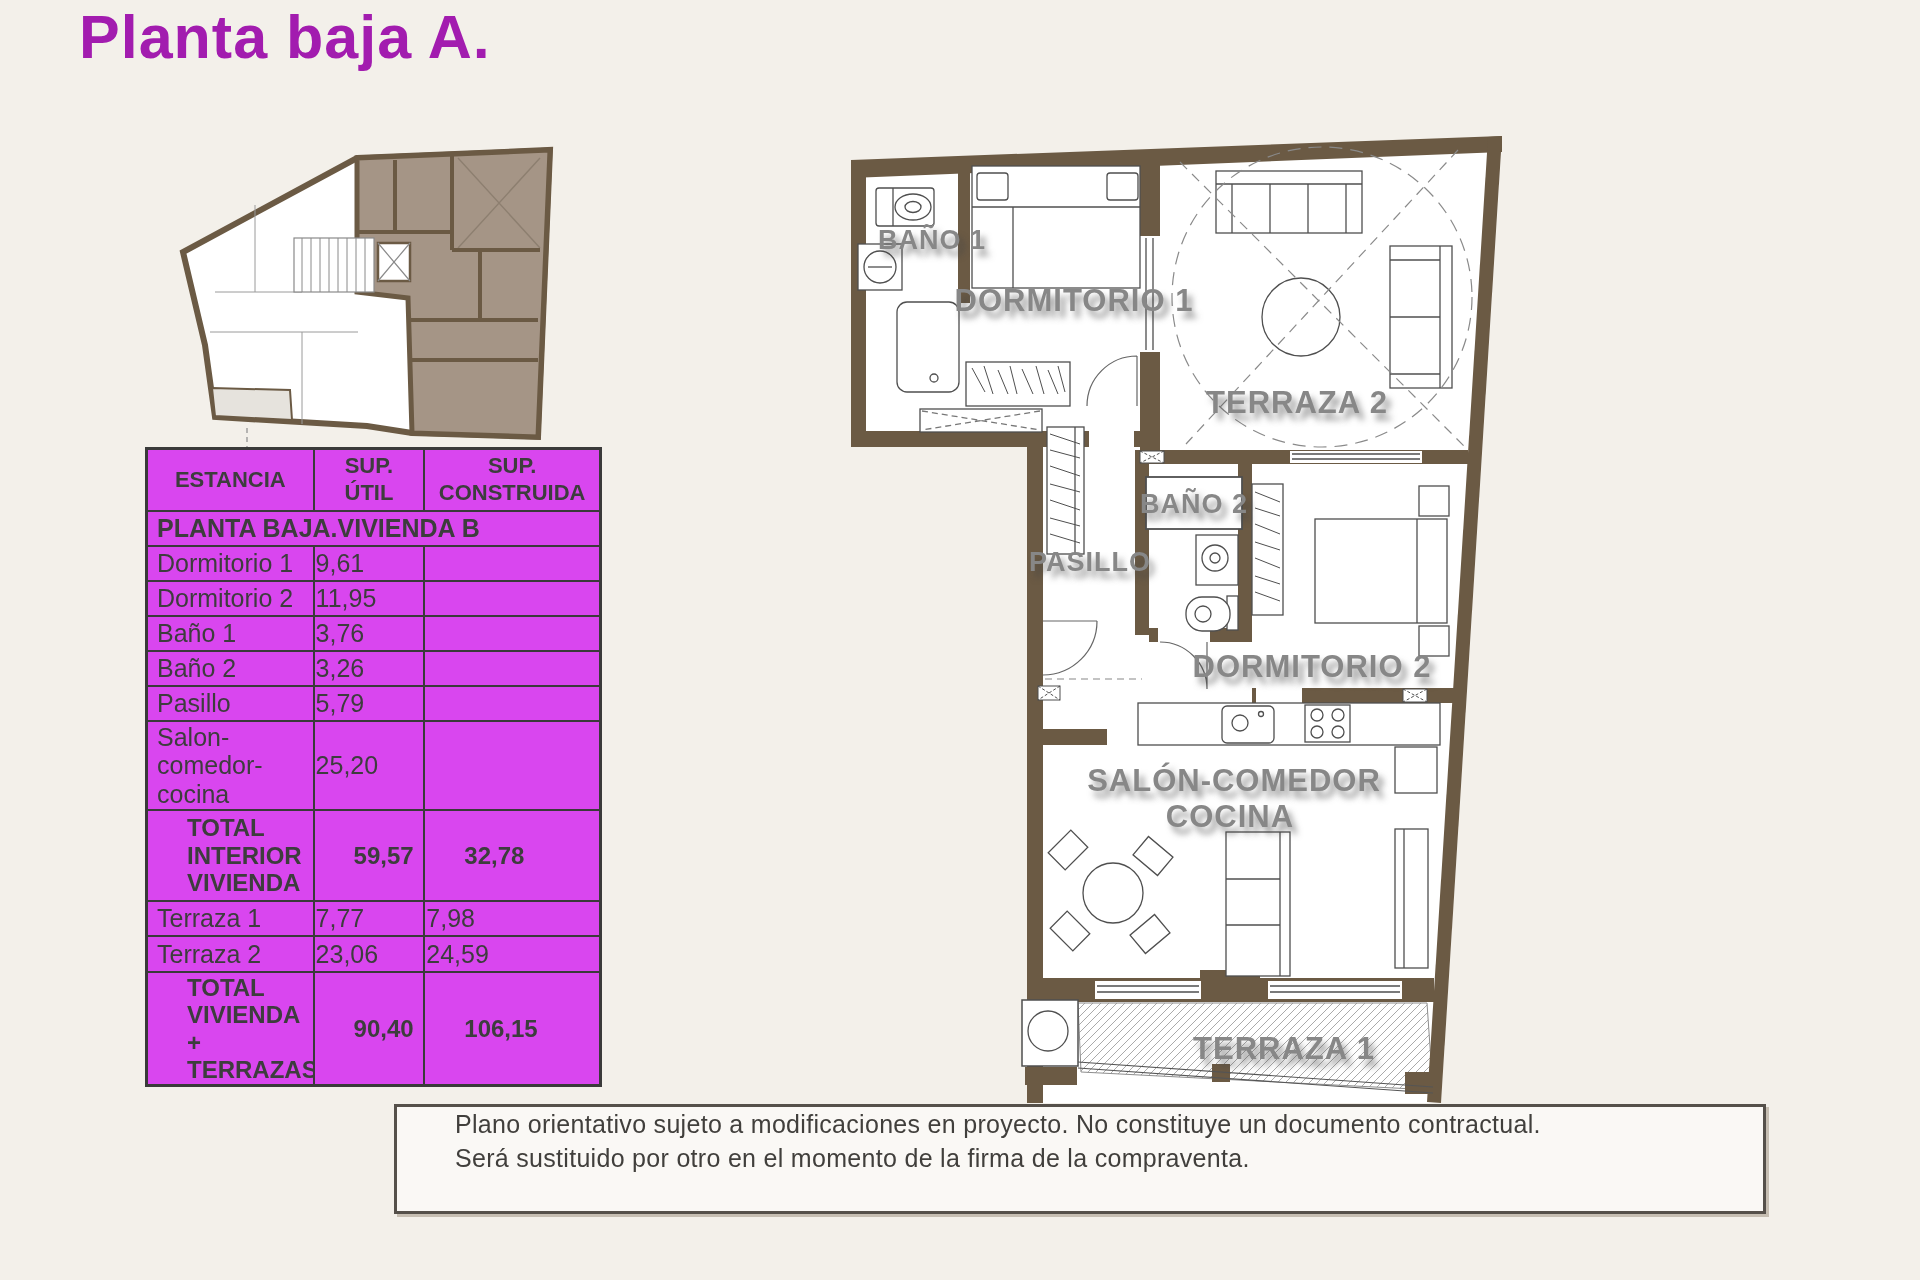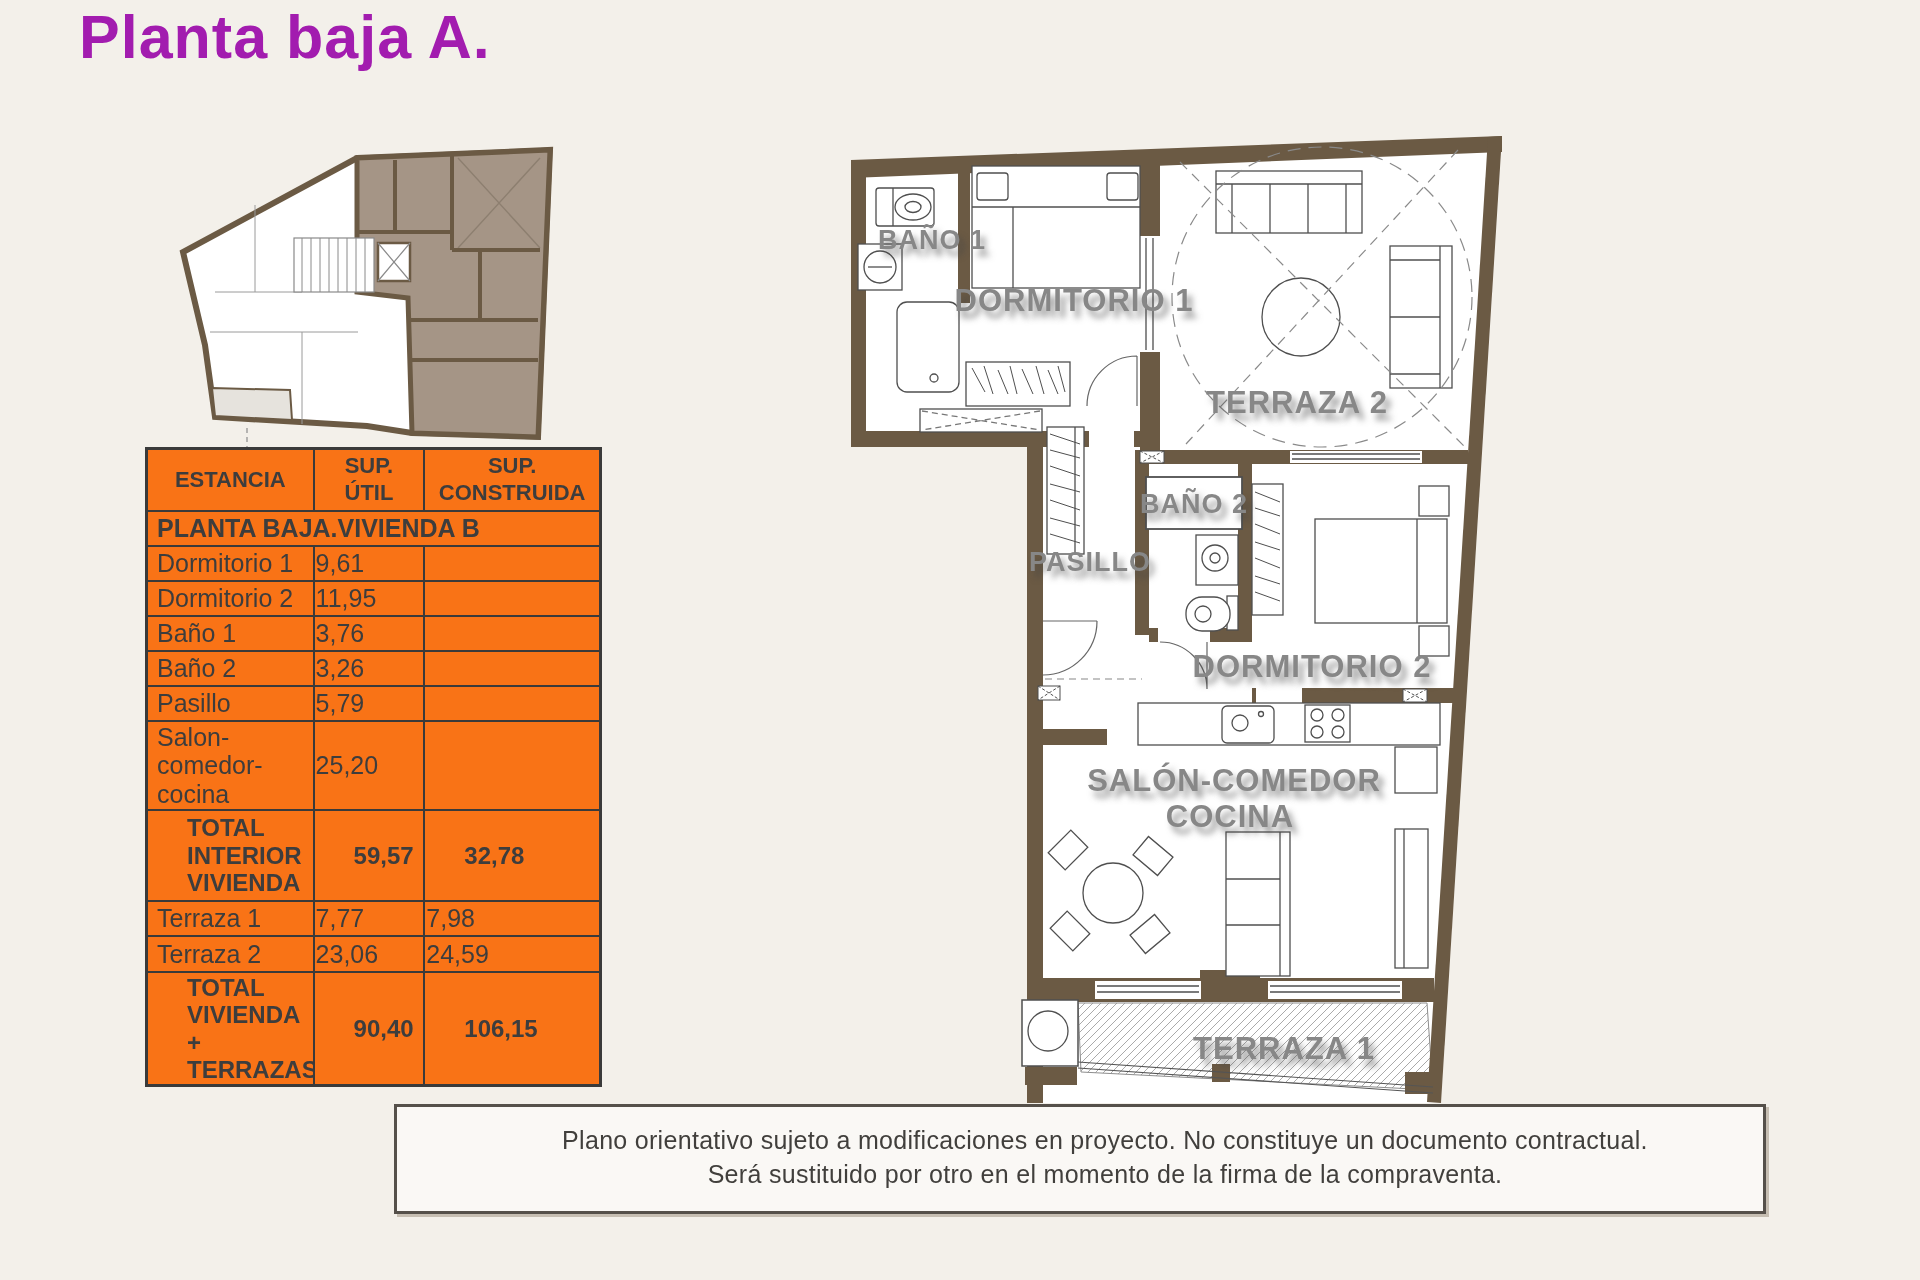--- a/index.html
+++ b/index.html
@@ -10,21 +10,21 @@
   }
   .page-title{
     position:absolute;left:62px;top:2px;
     font-size:61px;font-weight:700;color:#a21caf;letter-spacing:1px;margin-left:17px;
   }
   svg{position:absolute;}
   
   .area-table{
     position:absolute;left:145px;top:447px;width:457px;
     border-collapse:collapse;table-layout:fixed;
-    background:#f97316;border:3px solid #3a3a3a;
+    background:#d946ef;border:3px solid #3a3a3a;
   }
   .area-table td,.area-table th{
     border:2px solid #3a3a3a;color:#3d3d3d;vertical-align:middle;
     overflow:hidden;
   }
   .area-table th{font-size:22px;font-weight:700;text-align:center;line-height:1.2;white-space:pre-line;}
   .col-estancia{width:166px;}
   .col-util{width:110px;}
   .col-cons{width:175px;}
   td.lbl{font-size:25px;padding:1px 4px 1px 9px;white-space:pre-line;line-height:1.14;}
@@ -38,22 +38,22 @@
     color:#878787;font-weight:700;white-space:nowrap;letter-spacing:1px;
     text-shadow:5px 7px 6px rgba(70,70,70,0.55);
   }
   .lab-sm{font-size:27px;}
   .lab-lg{font-size:31px;}
   
   .disclaimer{
     position:absolute;left:394px;top:1104px;width:1372px;height:110px;
     border:3px solid #55504a;box-shadow:3px 3px 0 rgba(160,150,132,.55);
     background:rgba(253,252,250,.65);
-    padding:16px 8px 0 58px;box-sizing:border-box;
-    font-size:25px;color:#413f3c;line-height:34px;letter-spacing:.3px;text-align:center;
+    padding:0 8px 0 58px;box-sizing:border-box;
+    font-size:25px;color:#413f3c;line-height:34px;letter-spacing:.3px;
   }
 </style>
 </head>
 <body>
 
 <div class="page-title">Planta baja A.</div>
 
 <svg style="left:170px;top:115px" width="440" height="345" viewBox="170 115 440 345">
   <g>
     <path d="M357,158 L550,150 L538,437 L412,433 L367,426 L215,417 L205,345 L183,252 Z" fill="#ffffff" stroke="#6b5a44" stroke-width="6"></path>

